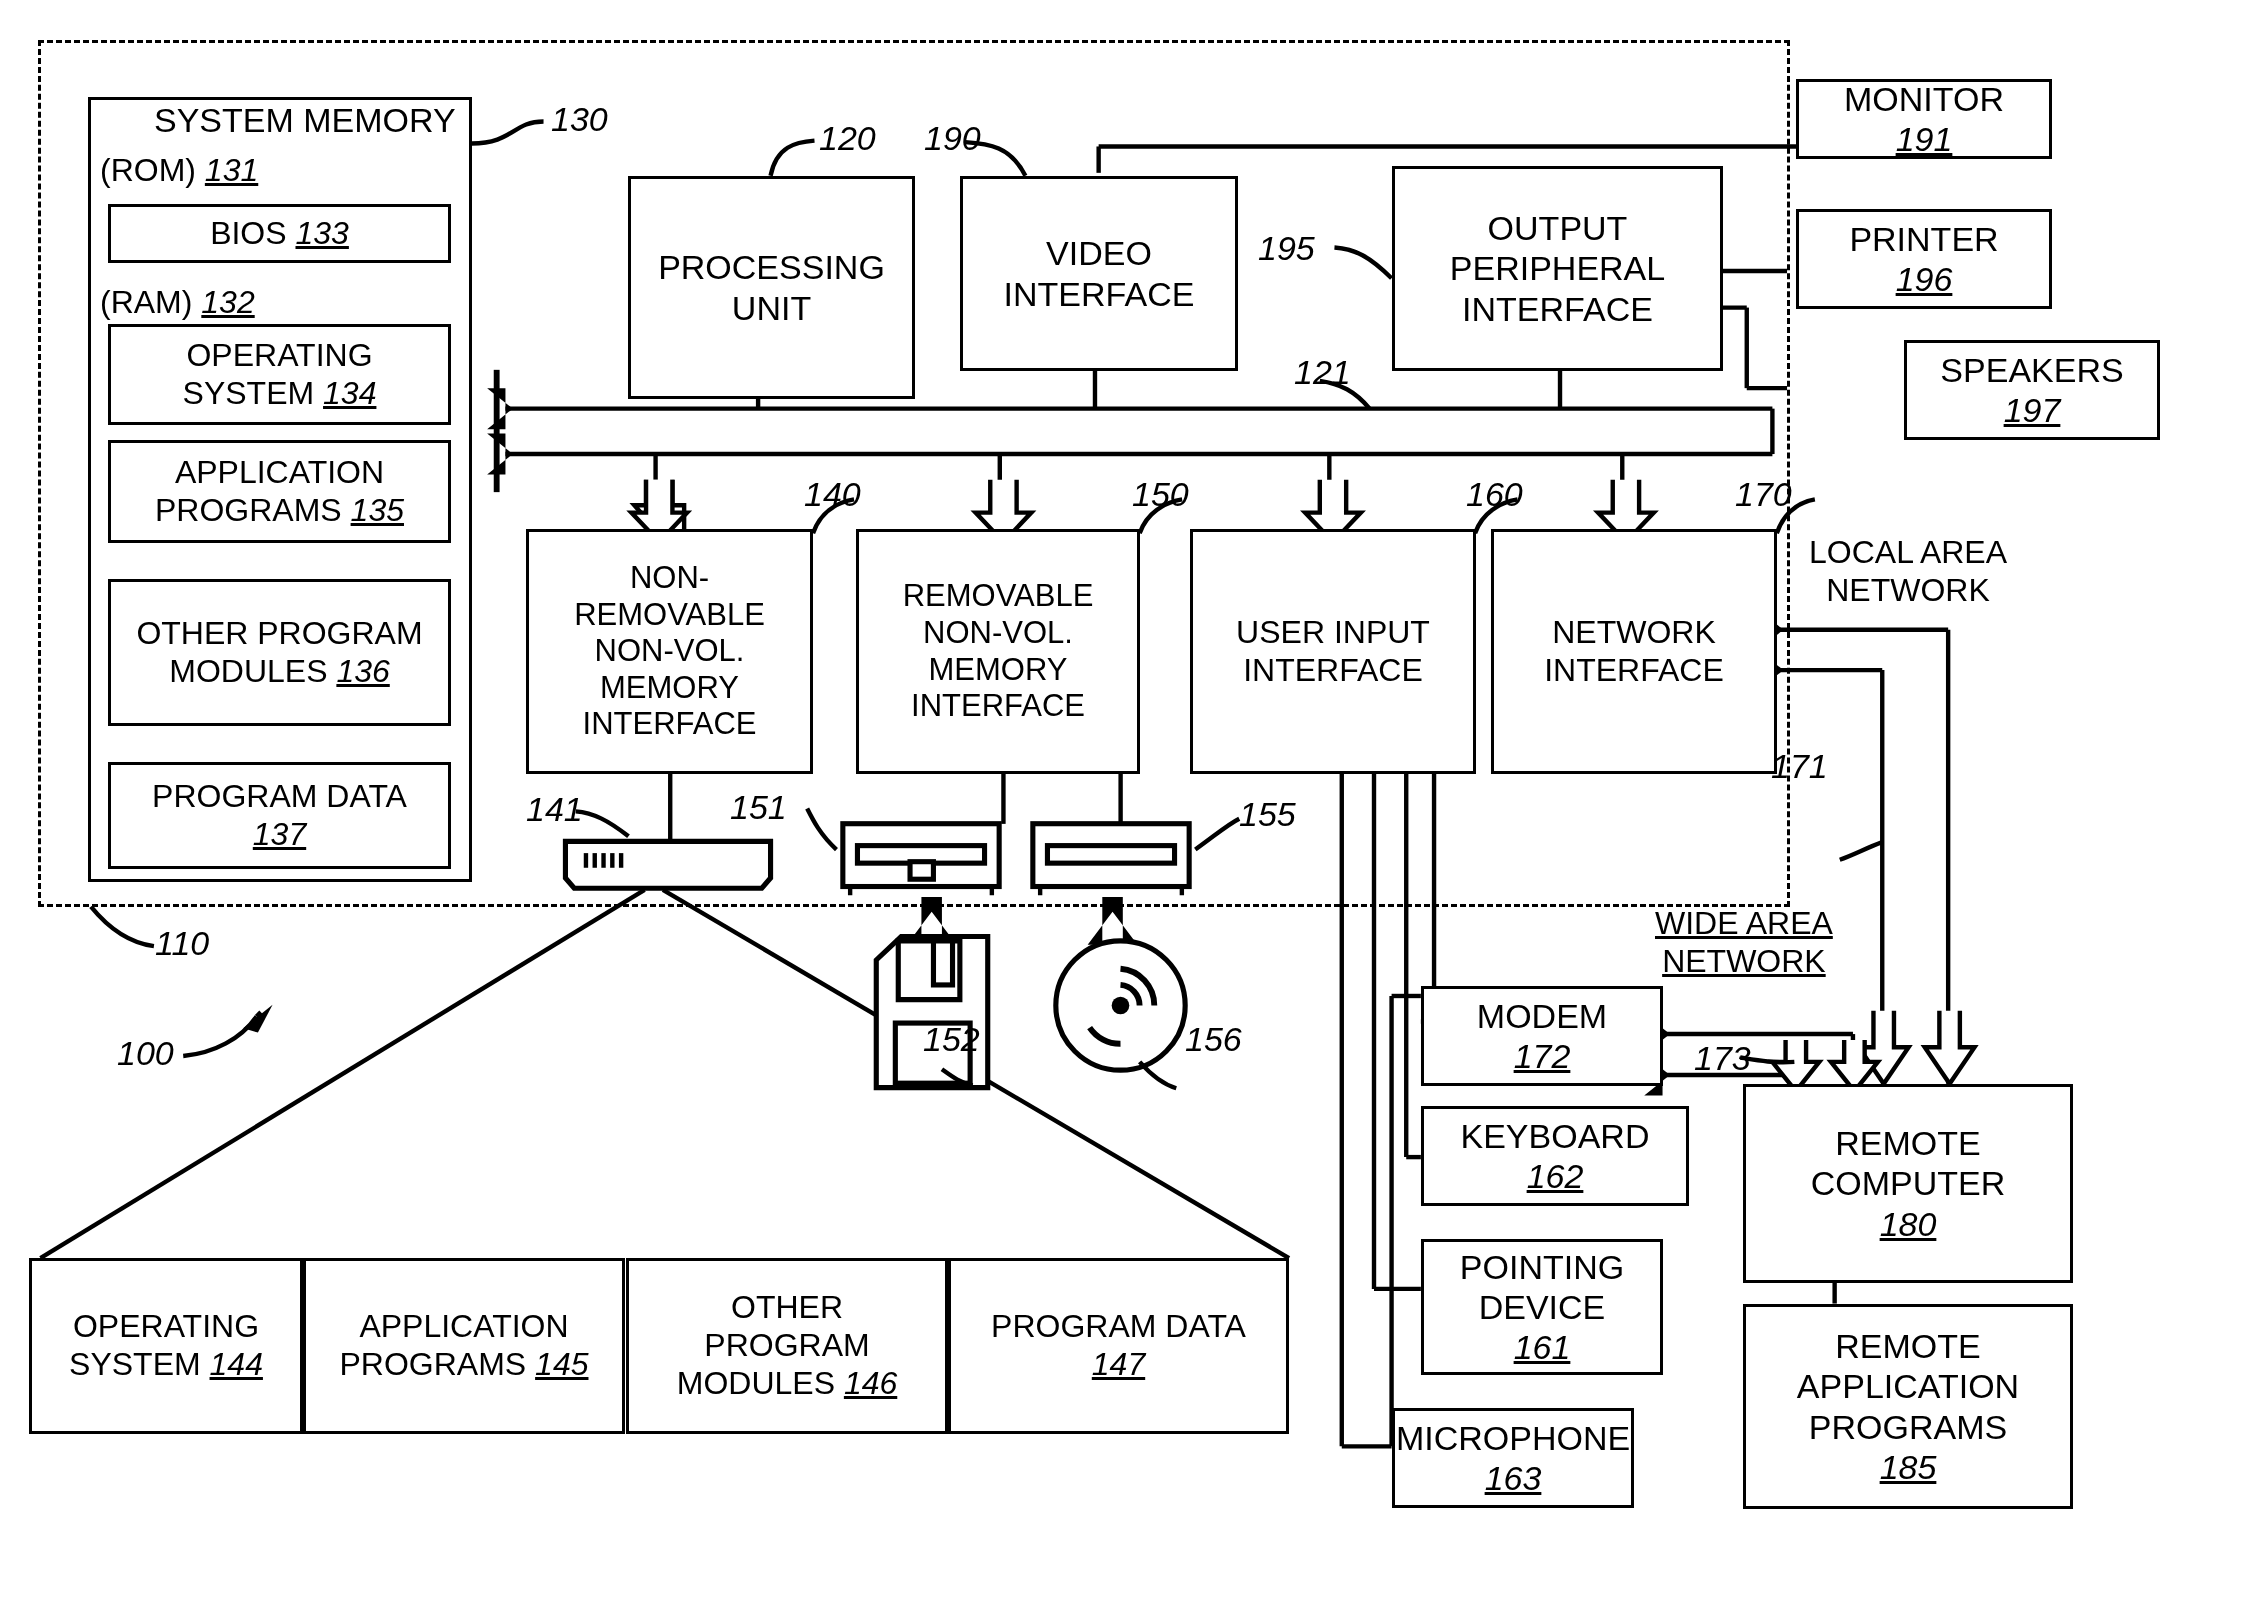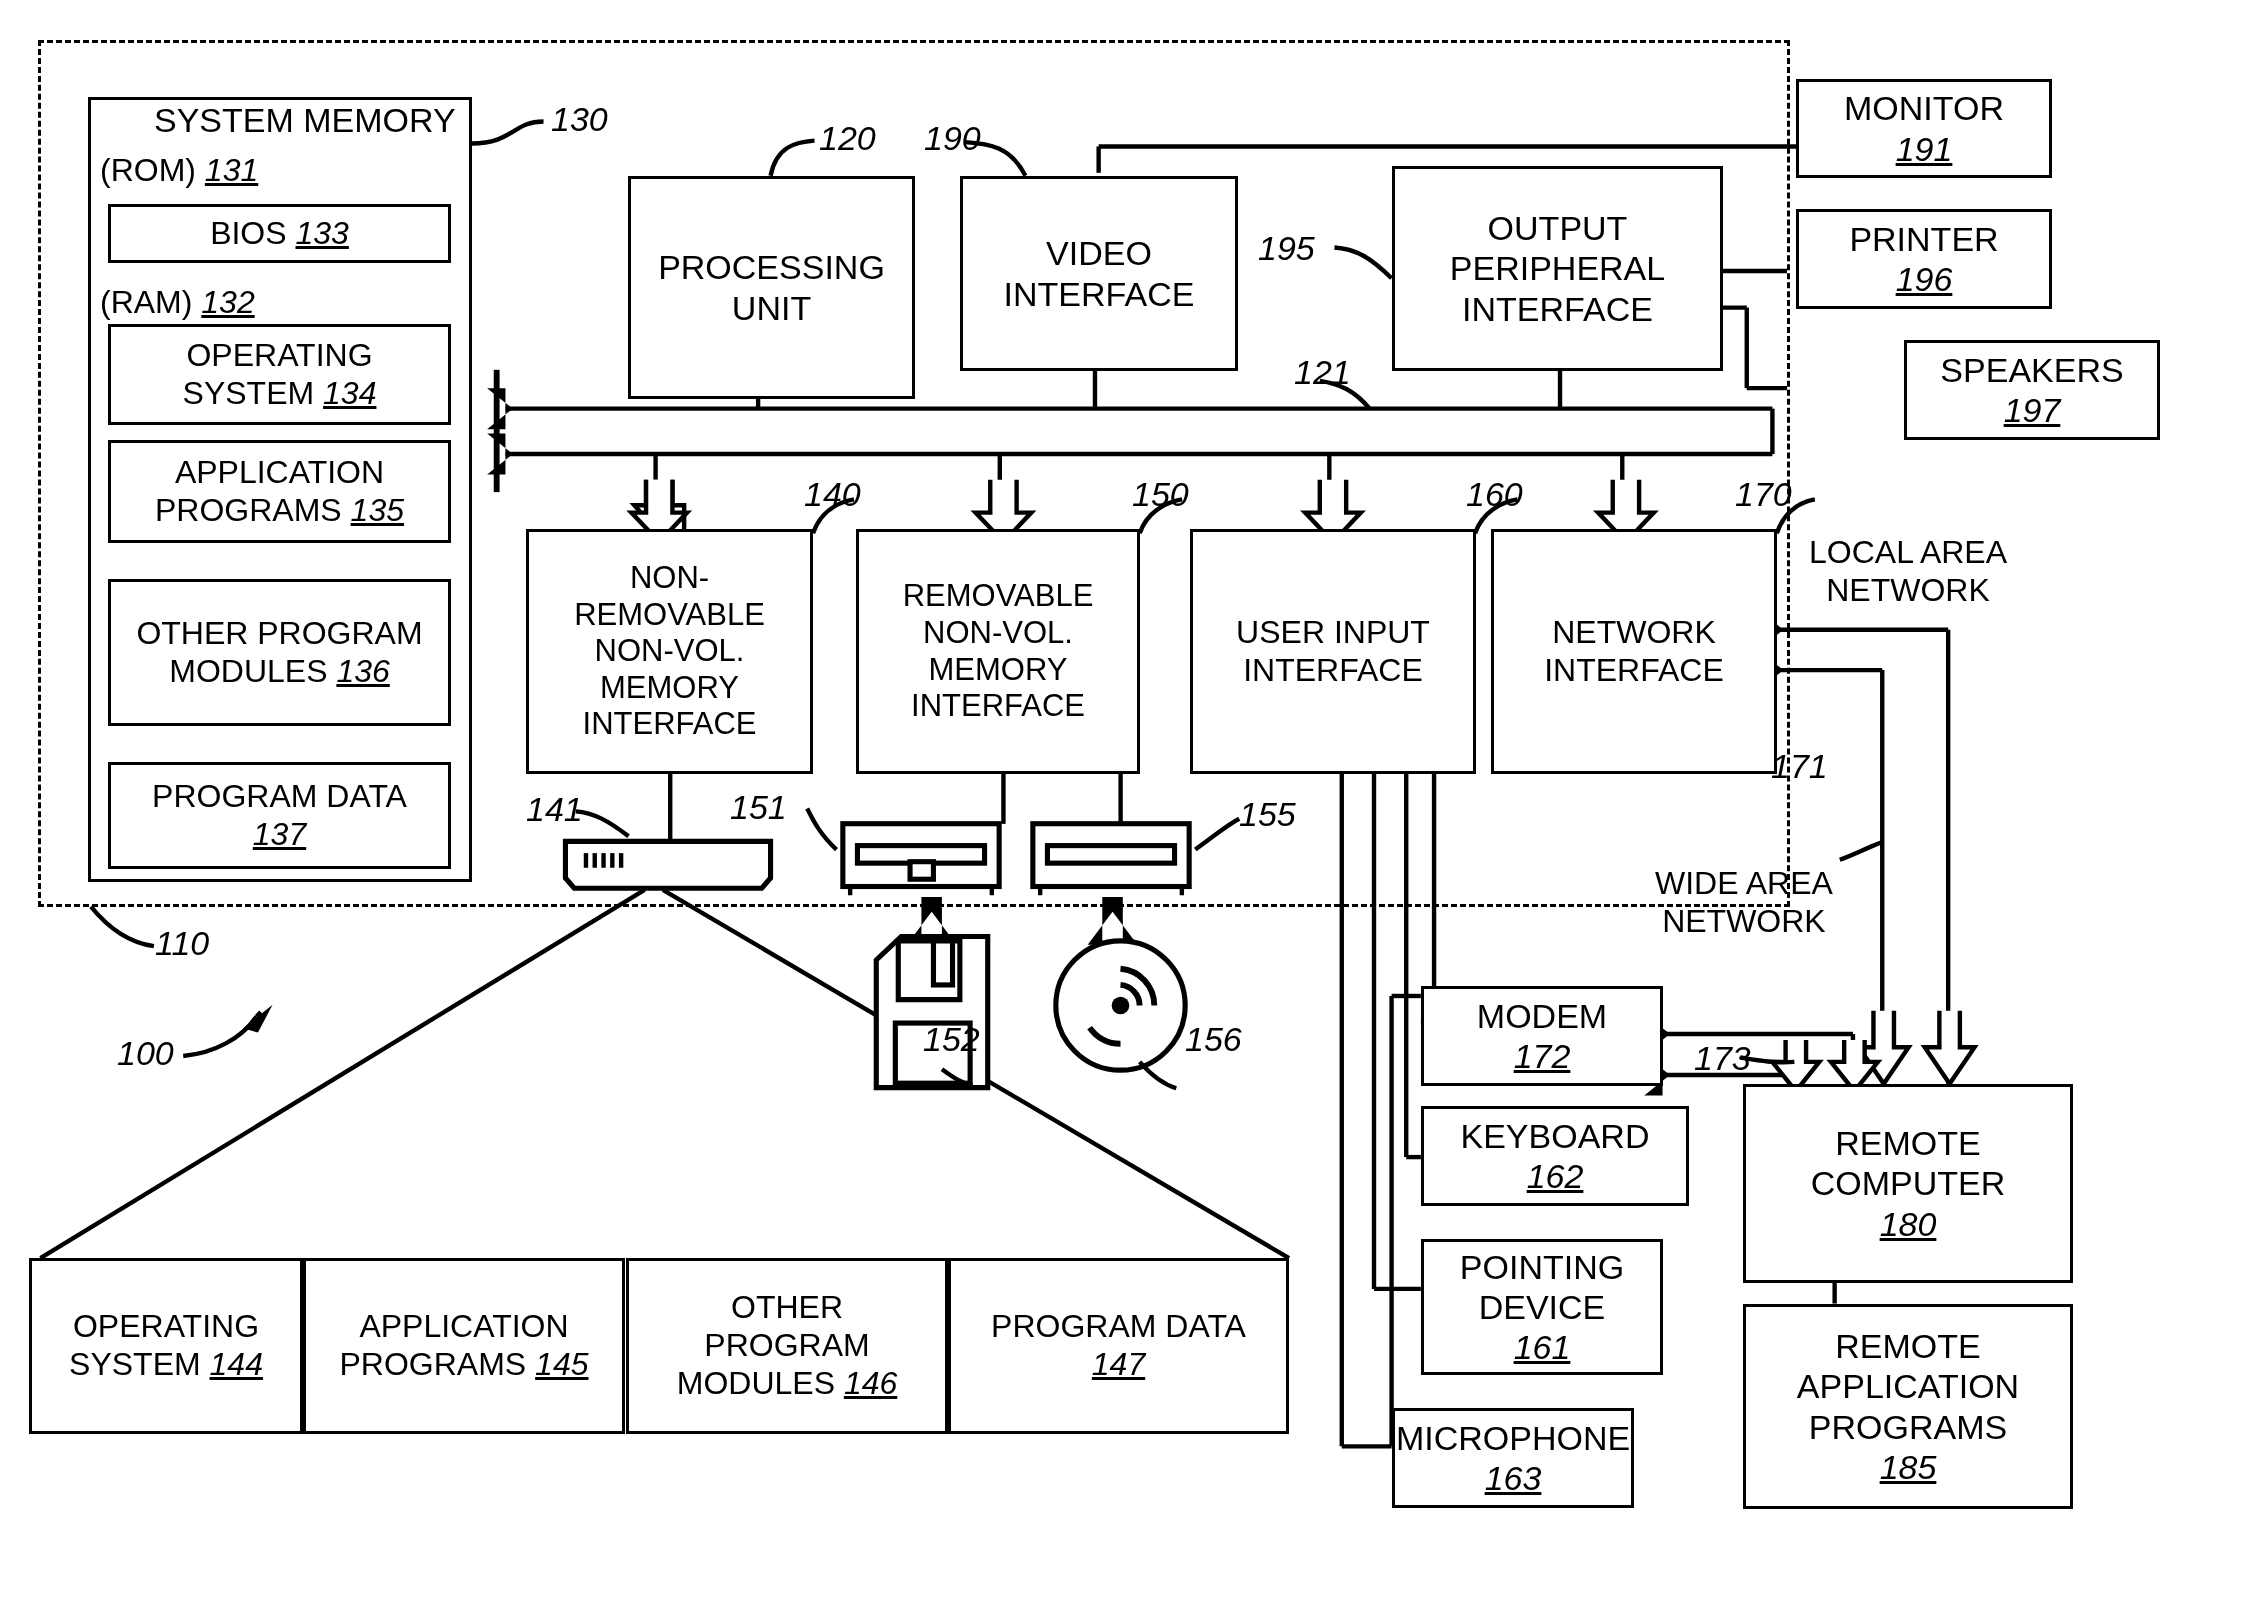--- a/index.html
+++ b/index.html
@@ -214,21 +214,21 @@
   <div class="box t44" style="left:1190px;top:529px;width:286px;height:245px;">
     <span class="ln">USER INPUT</span>
     <span class="ln">INTERFACE</span>
   </div>
 
   <div class="box t44" style="left:1491px;top:529px;width:286px;height:245px;">
     <span class="ln">NETWORK</span>
     <span class="ln">INTERFACE</span>
   </div>
 
-  <div class="box t46" style="left:1796px;top:79px;width:256px;height:99px;">
+  <div class="box t46" style="left:1796px;top:79px;width:256px;height:80px;">
     <span class="ln">MONITOR</span>
     <span class="ln ref">191</span>
   </div>
 
   <div class="box t46" style="left:1796px;top:209px;width:256px;height:100px;">
     <span class="ln">PRINTER</span>
     <span class="ln ref">196</span>
   </div>
 
   <div class="box t46" style="left:1904px;top:340px;width:256px;height:100px;">
@@ -334,21 +334,21 @@
     <path d="M100 50 A50 50 0 0 1 146 100" fill="none" stroke="#000" stroke-width="8"></path>
     <path d="M100 72 A28 28 0 0 1 126 100" fill="none" stroke="#000" stroke-width="8"></path>
     <path d="M58 130 A50 50 0 0 0 100 152" fill="none" stroke="#000" stroke-width="8"></path>
   </svg>
 
   <div class="freelabel" style="left:1809px;top:533px;">
     <div>LOCAL AREA</div>
     <div>NETWORK</div>
   </div>
 
-  <div class="freelabel" style="left:1655px;top:864px;">
+  <div class="freelabel" style="left:1655px;top:904px;text-decoration:underline;">
     <div>WIDE AREA</div>
     <div>NETWORK</div>
   </div>
 
   <svg id="leaders" style="position:absolute;left:0;top:0;width:2261px;height:1617px;z-index:8;" viewBox="0 0 3087 2208" xmlns="http://www.w3.org/2000/svg">
     <g stroke="#000" fill="none" stroke-width="6">
       <path d="M644 196 C700 196 700 166 742 166"></path>
       <path d="M1052 240 C1060 200 1086 194 1112 192"></path>
       <path d="M1400 240 C1380 200 1350 196 1318 194"></path>
       <path d="M1900 380 C1870 350 1850 340 1822 338"></path>

